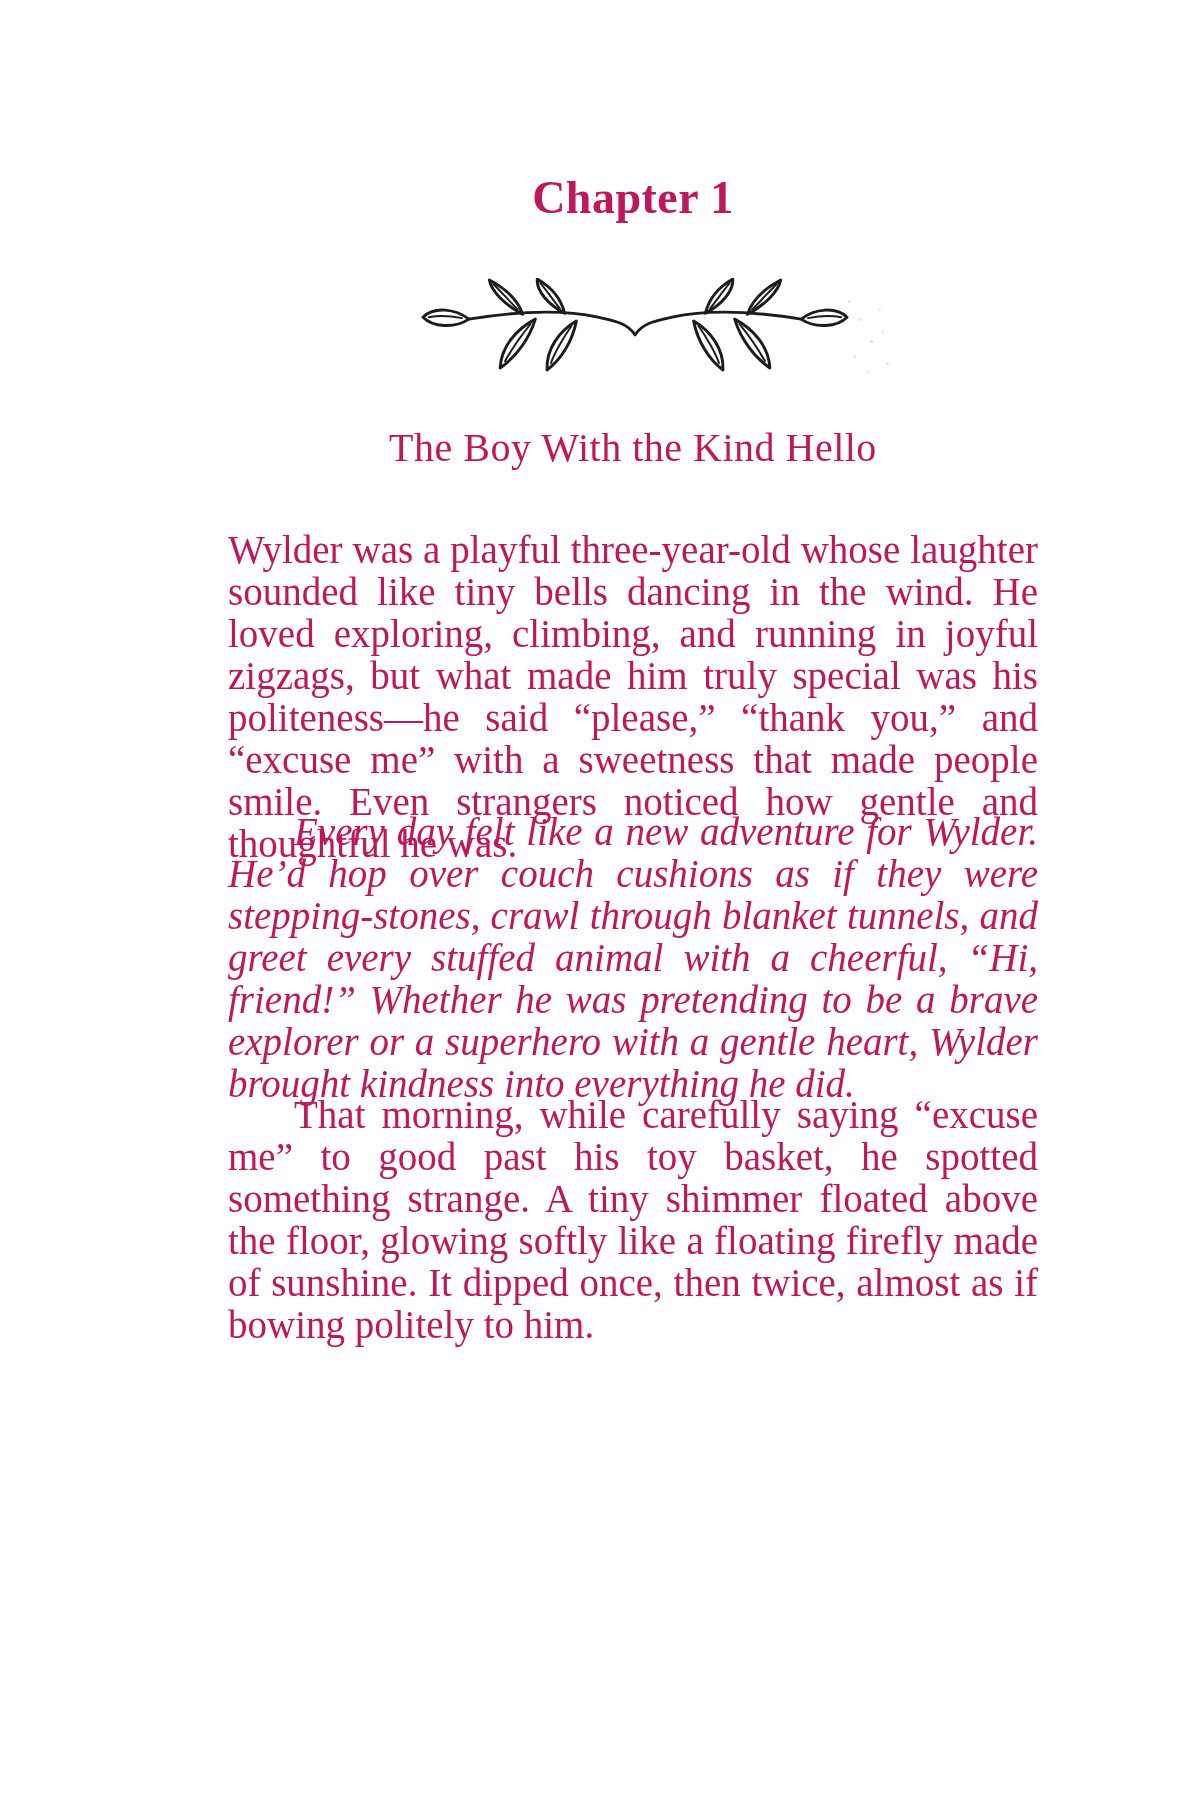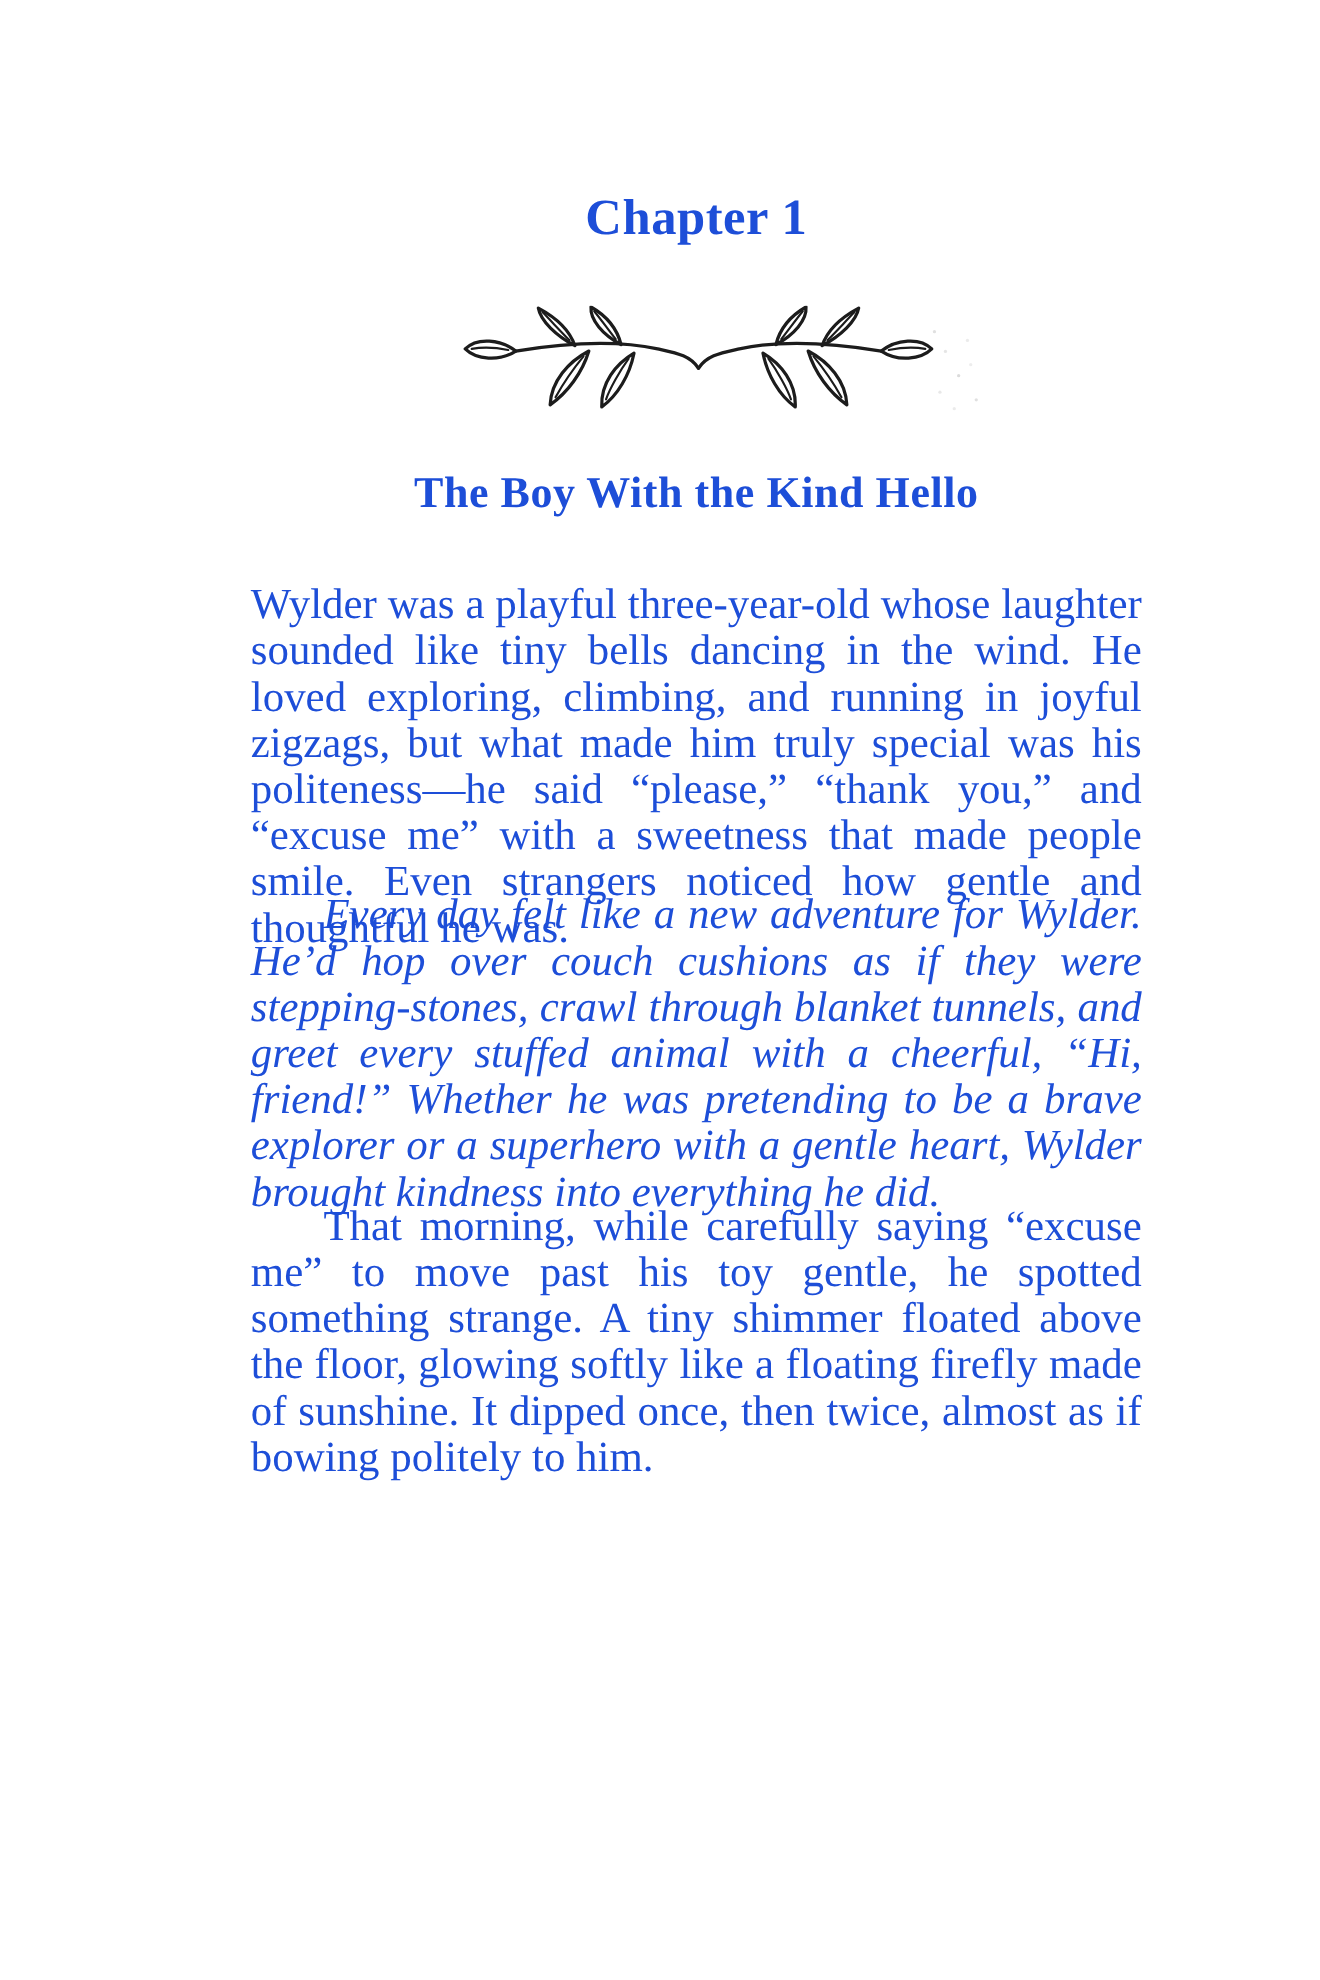--- a/index.html
+++ b/index.html
@@ -6,21 +6,21 @@
     margin: 0;
     padding: 0;
     background: #ffffff;
   }
   .page {
     position: relative;
     width: 1200px;
     height: 1548px;
     background: #ffffff;
     font-family: "Liberation Serif", "DejaVu Serif", serif;
-    color: #1d4ed8;
+    color: #be185d;
     overflow: hidden;
   }
   .chapter {
     position: absolute;
     left: 228px;
     top: 175px;
     width: 810px;
     text-align: center;
     font-size: 46px;
     font-weight: bold;
@@ -63,21 +63,21 @@
       33px 30px 0 rgba(0,0,0,0.07);
   }
   .title {
     position: absolute;
     left: 228px;
     top: 428px;
     width: 810px;
     margin: 0;
     text-align: center;
     font-size: 40px;
-    font-weight: bold;
+    font-weight: normal;
     line-height: 1;
     letter-spacing: 0.5px;
   }
   .para {
     position: absolute;
     left: 228px;
     width: 810px;
     margin: 0;
     font-size: 39px;
     line-height: 42px;
@@ -137,18 +137,18 @@
   </div>
 
   <div class="speckles"></div>
 
   <h1 class="title">The Boy With the Kind Hello</h1>
 
   <p class="para p1">Wylder was a playful three-year-old whose laughter sounded like tiny bells dancing in the wind. He loved exploring, climbing, and running in joyful zigzags, but what made him truly special was his politeness—he said “please,” “thank you,” and “excuse me” with a sweetness that made people smile. Even strangers noticed how gentle and thoughtful he was.</p>
 
   <p class="para indent p2">Every day felt like a new adventure for Wylder. He’d hop over couch cushions as if they were stepping-stones, crawl through blanket tunnels, and greet every stuffed animal with a cheerful, “Hi, friend!” Whether he was pretending to be a brave explorer or a superhero with a gentle heart, Wylder brought kindness into everything he did.</p>
 
-  <p class="para indent p3">That morning, while carefully saying “excuse me” to move past his toy gentle, he spotted something strange. A tiny shimmer floated above the floor, glowing softly like a floating firefly made of sunshine. It dipped once, then twice, almost as if bowing politely to him.</p>
+  <p class="para indent p3">That morning, while carefully saying “excuse me” to good past his toy basket, he spotted something strange. A tiny shimmer floated above the floor, glowing softly like a floating firefly made of sunshine. It dipped once, then twice, almost as if bowing politely to him.</p>
 
 
   <div class="pagenum">1</div>
 
 </div>
 
 </body></html>

